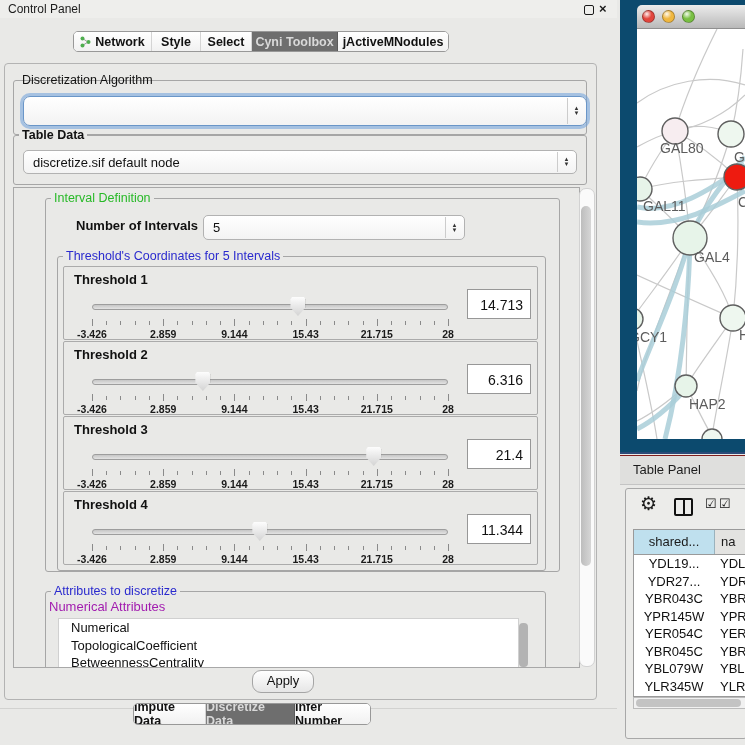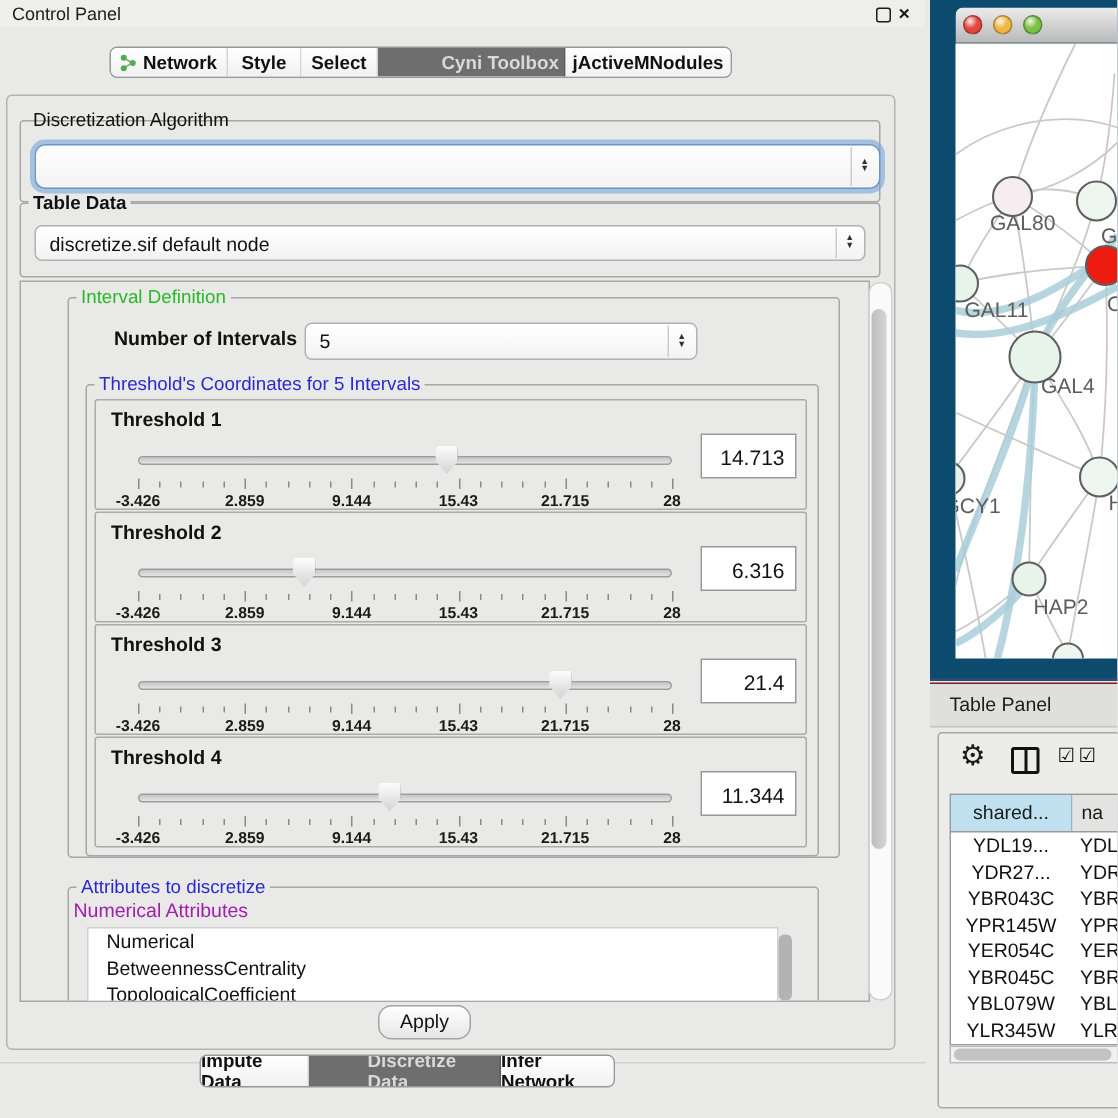--- a/index.html
+++ b/index.html
@@ -6,21 +6,21 @@
     font-family:"Liberation Sans",sans-serif;background:#e9e9e7;}
   #app{position:relative;width:745px;height:745px;background:#e9e9e7;}
   
   #cp-titlebar{position:absolute;left:0;top:0;width:617px;height:18px;background:#eeeeec;}
   #cp-title{position:absolute;left:8px;top:2px;font-size:12px;color:#1c1c1c;}
   #cp-float{position:absolute;left:584px;top:5px;width:8px;height:8px;border:1.5px solid #1a1a1a;border-radius:2px;}
   #cp-close{position:absolute;left:599px;top:1px;font-size:13px;font-weight:bold;color:#1a1a1a;}
   #top-tabs{position:absolute;left:73px;top:31px;height:19px;display:flex;border:1px solid #989898;border-radius:5px;overflow:hidden;background:#fff;}
   .tab{font-size:12.5px;font-weight:bold;color:#111;display:flex;align-items:center;justify-content:center;background:linear-gradient(#ffffff,#f1f1f1);}
   .tab.seg{border-right:1px solid #d4d4d4;}
-  .tab.dark{background:#6e6e6e;color:#d9d9d9;border-right:1px solid #5a5a5a;padding-left:39px;}
+  .tab.dark{background:#6e6e6e;color:#d9d9d9;border-right:1px solid #5a5a5a;}
   .neticon{margin-right:4px;display:inline-flex;}
   #outer-panel{position:absolute;left:4px;top:63px;width:591px;height:635px;border:1px solid #b3b3b3;border-radius:4px;}
   .group{position:absolute;border:1px solid #a6a6a6;border-radius:3px;}
   .group-label{position:absolute;font-size:12.5px;line-height:14px;background:#e9e9e7;padding:0 3px;white-space:nowrap;}
   .group-label.nobg{background:transparent;}
   .combo{position:absolute;background:linear-gradient(#ffffff,#f3f3f3);border:1px solid #b2b2b2;border-radius:5px;font-size:13px;color:#111;}
   .combo .cval{position:absolute;left:9px;top:0;bottom:0;display:flex;align-items:center;}
   .stepper{position:absolute;right:1px;top:1px;bottom:1px;width:17px;border-left:1px solid #cccccc;display:flex;flex-direction:column;align-items:center;justify-content:center;color:#333;}
   .stepper span{font-size:6px;line-height:5px;}
   
@@ -342,41 +342,41 @@
           </div>
           <div class="thr-value">11.344</div>
         </div>
       </div>
 
     <div id="attr-group" class="group"></div>
     <span id="attr-label" class="group-label">Attributes to discretize</span>
     <span id="numattr-label">Numerical Attributes</span>
     <div id="attr-list">
         <div class="attr-item">Numerical</div>
+        <div class="attr-item">TopologicalCoefficient</div>
         <div class="attr-item">BetweennessCentrality</div>
-        <div class="attr-item">TopologicalCoefficient</div>
       </div>
     <div id="attr-scroll"></div>
   </div>
   <div id="vscroll">
       <div class="thumb"></div>
     </div>
 
   <div id="apply-btn">Apply</div>
 
   <div id="bottom-line"></div>
   <div id="bottom-tabs">
     <div class="tab seg" style="width:71px">
       <span>Impute Data</span>
     </div>
     <div class="tab dark" style="width:88px">
       <span>Discretize Data</span>
     </div>
     <div class="tab" style="width:75px">
-      <span>Infer Network</span>
+      <span>Infer Number</span>
     </div>
   </div>
 
   <div id="net-window">
     <div id="net-titlebar">
       <span id="lights"><span class="light" style="left: 5px; background: radial-gradient(circle at 35% 28%, rgba(255, 255, 255, 0.9), rgba(255, 255, 255, 0) 45%), rgb(226, 69, 61);"></span><span class="light" style="left: 25px; background: radial-gradient(circle at 35% 28%, rgba(255, 255, 255, 0.9), rgba(255, 255, 255, 0) 45%), rgb(240, 183, 63);"></span><span class="light" style="left: 45px; background: radial-gradient(circle at 35% 28%, rgba(255, 255, 255, 0.9), rgba(255, 255, 255, 0) 45%), rgb(121, 192, 67);"></span></span>
     </div>
     <div id="net-canvas">
       <svg id="net-svg" width="108" height="410" viewBox="0 0 108 410">
         <g>

